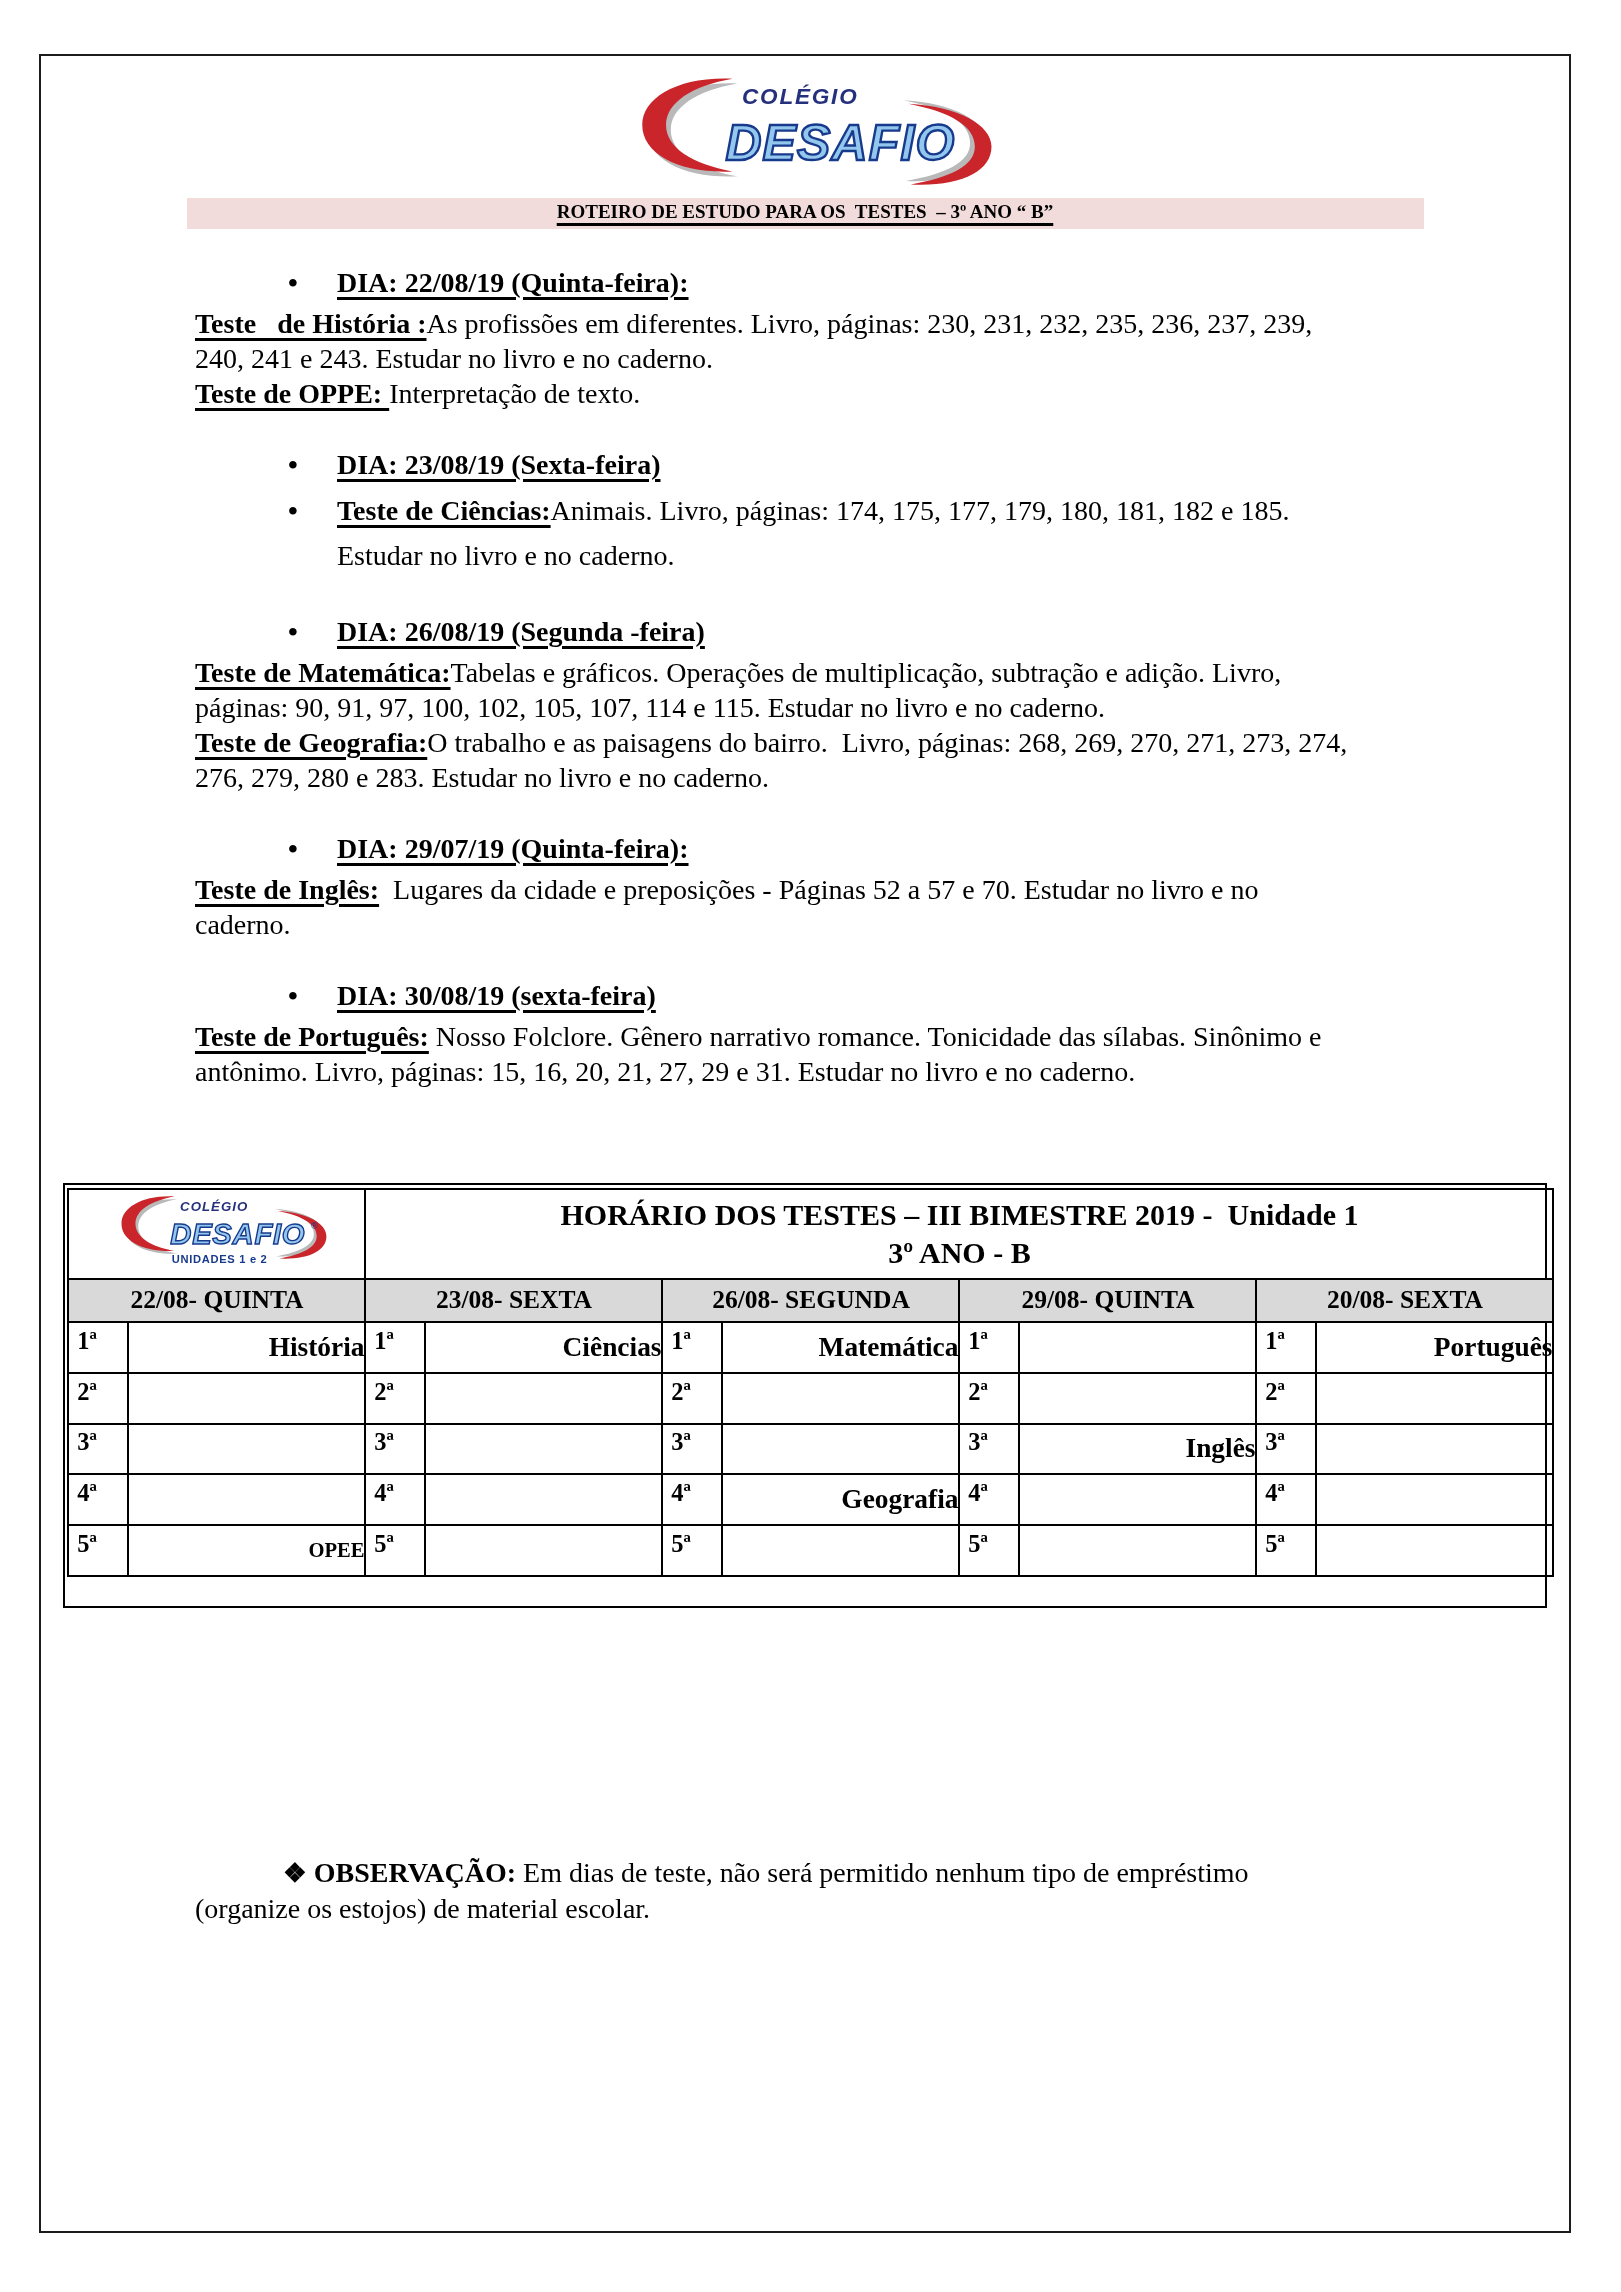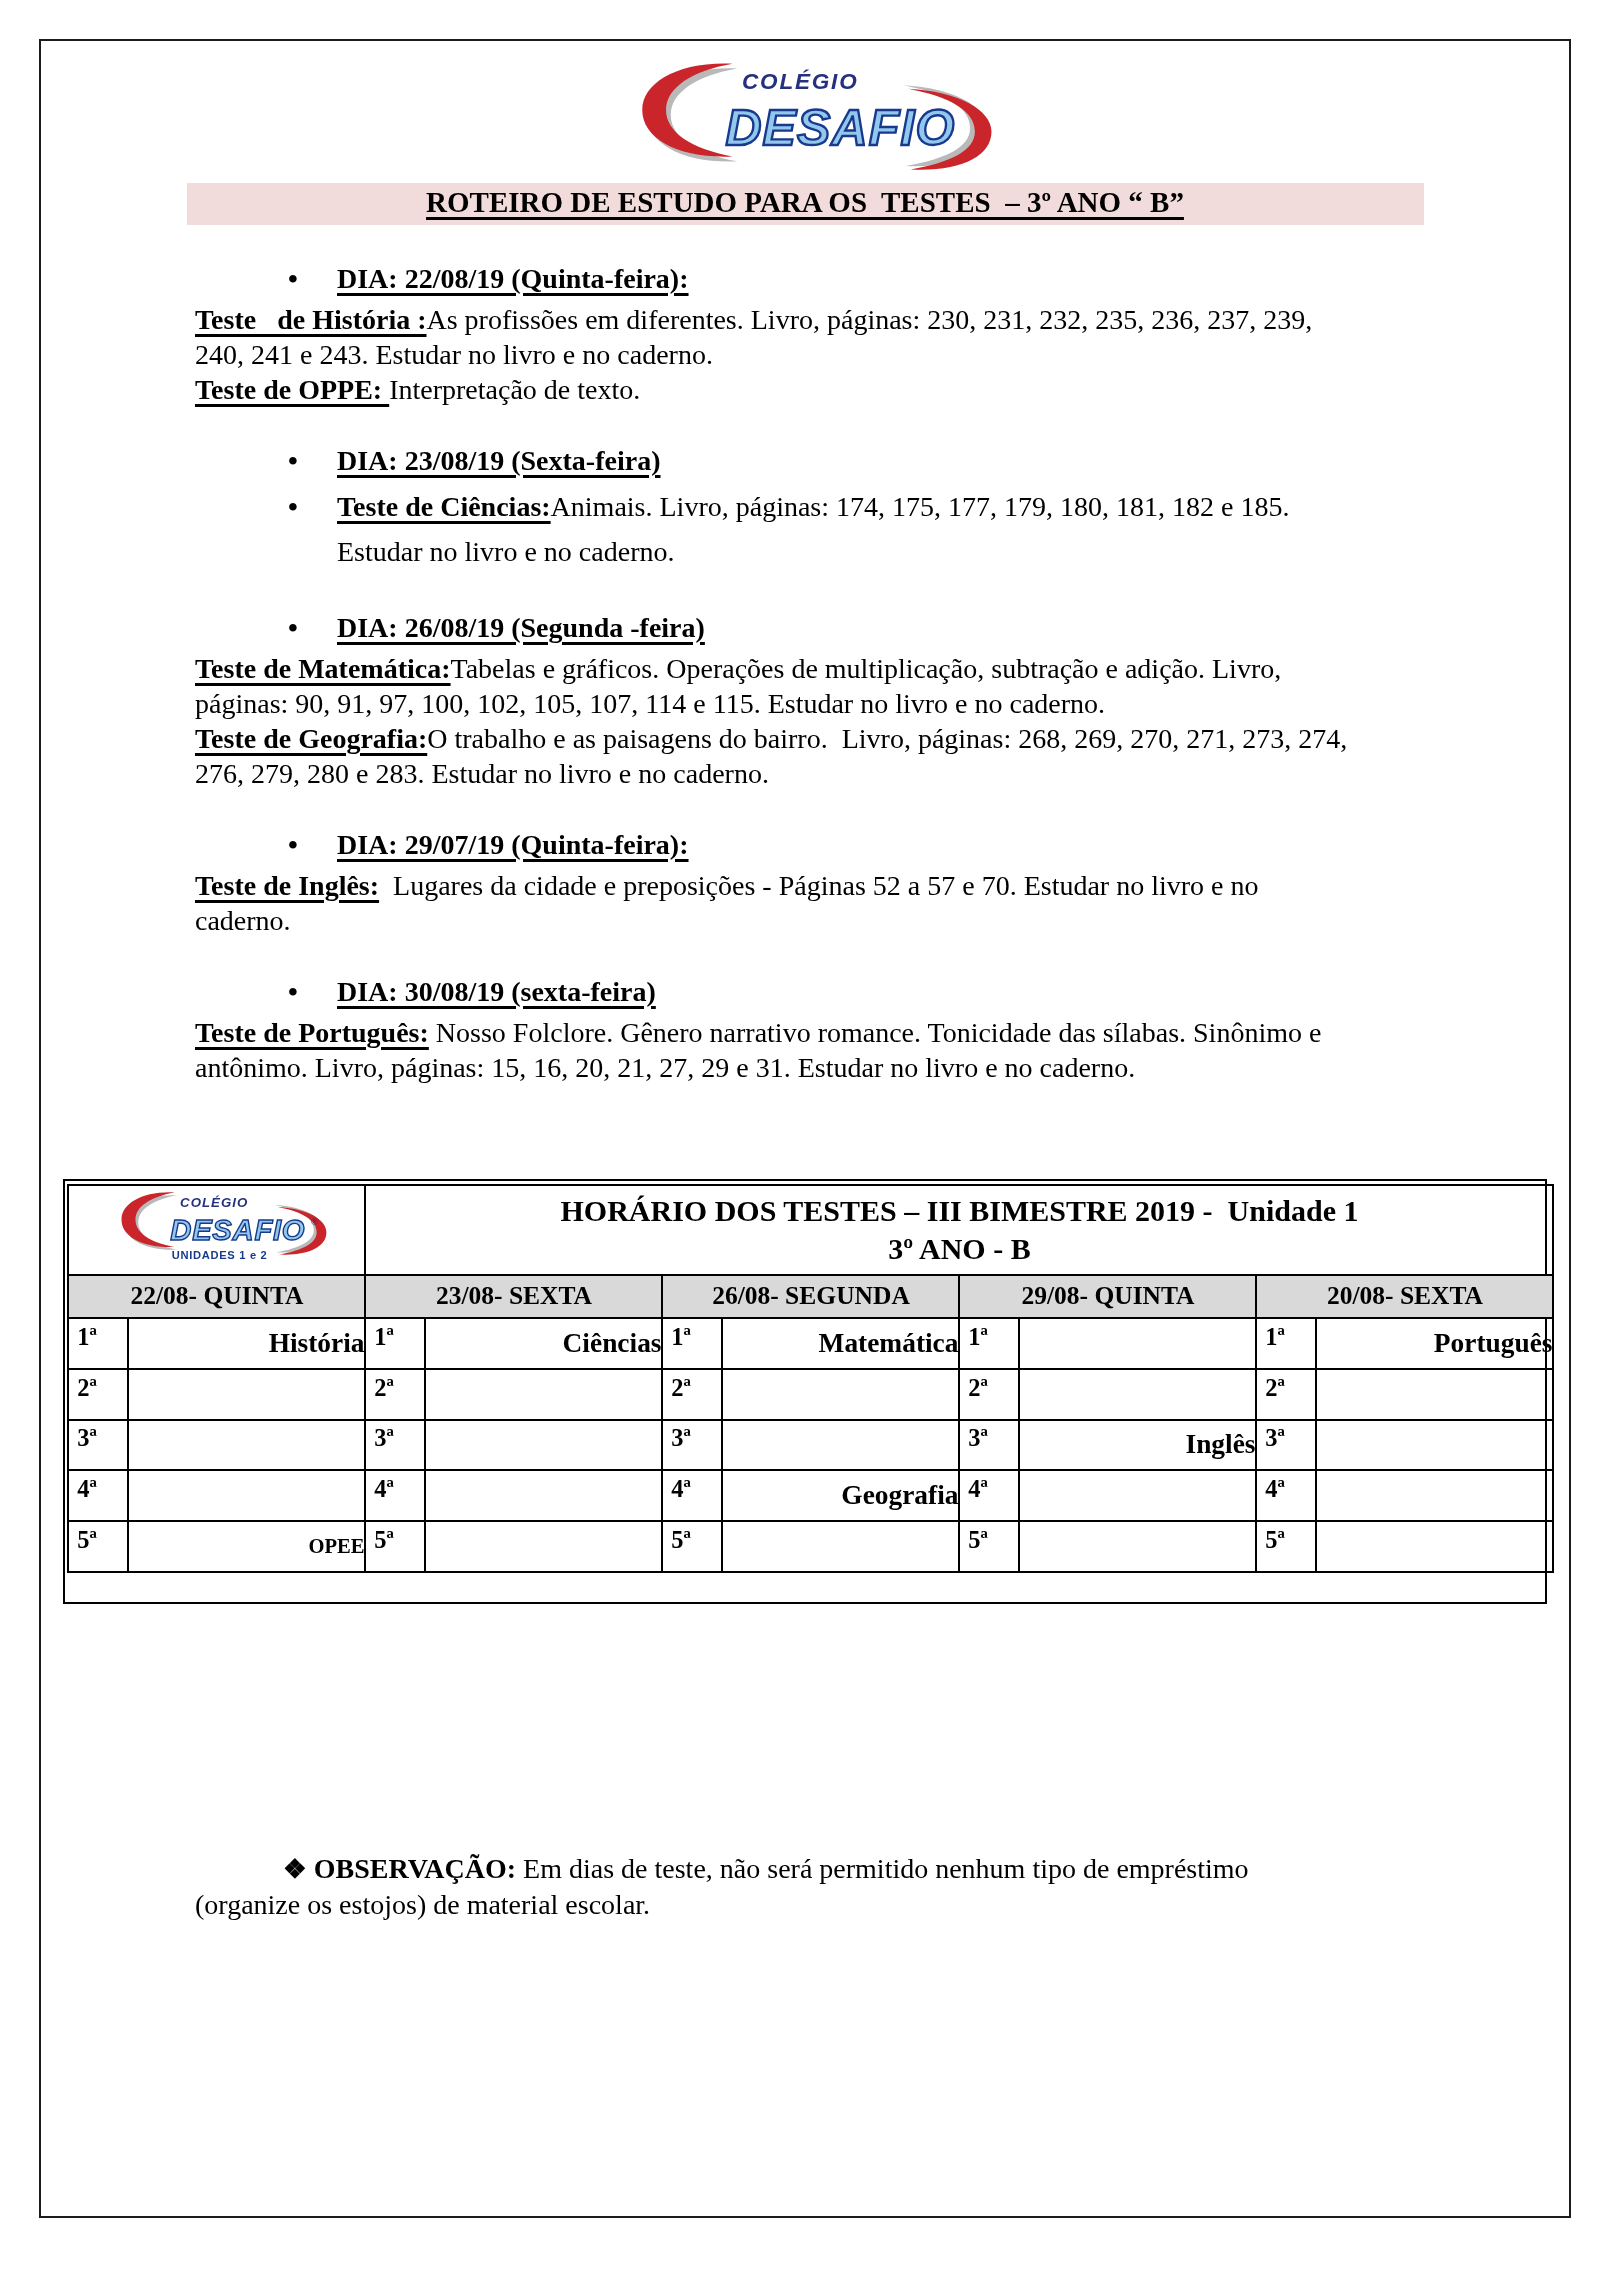--- a/index.html
+++ b/index.html
@@ -5,36 +5,36 @@
   html,body{margin:0;padding:0;background:#ffffff;}
   .page{
     position:relative;
     width:1621px;height:2293px;
     background:#ffffff;
     font-family:"Liberation Serif",serif;
     color:#000;
     overflow:hidden;
   }
   .frame{
-    position:absolute;left:39px;top:39px;
+    position:absolute;left:39px;top:54px;
     width:1532px;height:2179px;
     border:2.9px solid #1c1c1c;
     box-sizing:border-box;
   }
   
   .logo-wrap{text-align:center;margin-top:11.8px;height:122px;}
   .logo-svg text{font-family:"Liberation Sans",sans-serif;}
   
   .banner{
     margin:7.8px auto 0;width:1237px;
     background:#f2dcdb;
     text-align:center;padding:3.9px 0 5.9px;
   }
   .banner-text{
-    font-size:29px;font-weight:bold;
+    font-size:19px;font-weight:bold;
     text-decoration:underline;
     text-underline-offset:4.9px;
     text-decoration-thickness:2.5px;
     white-space:pre-wrap;
   }
   
   .dia{
     position:relative;
     margin:37px 216px 5.9px 296px;
     font-size:28px;font-weight:bold;line-height:34px;

